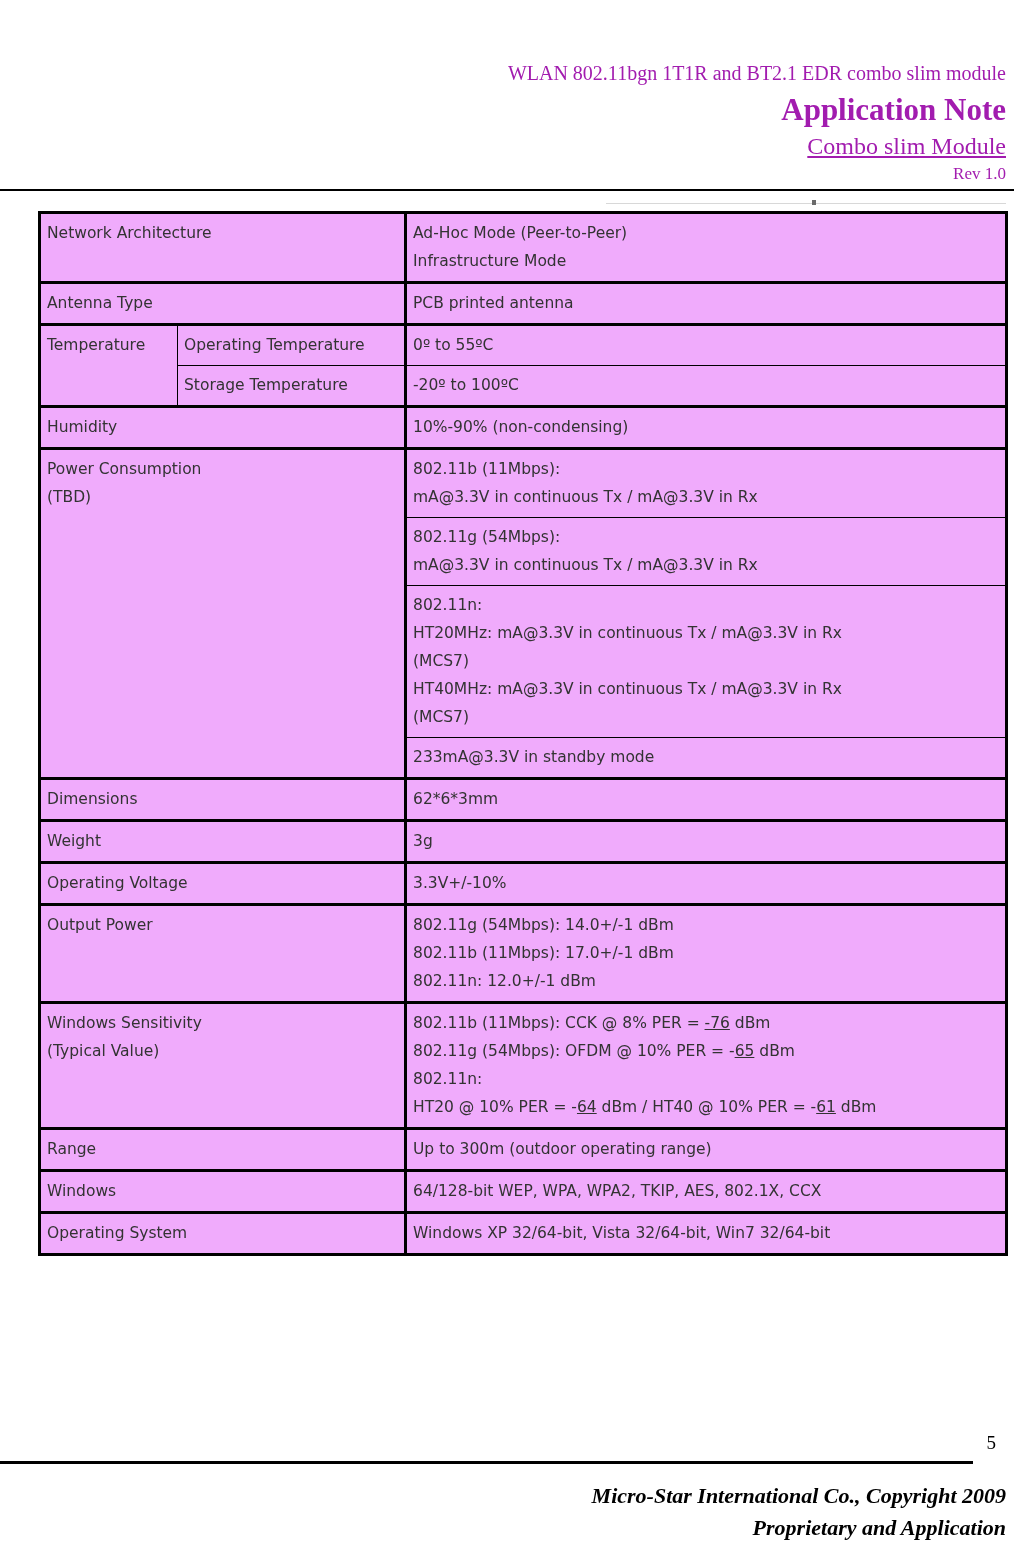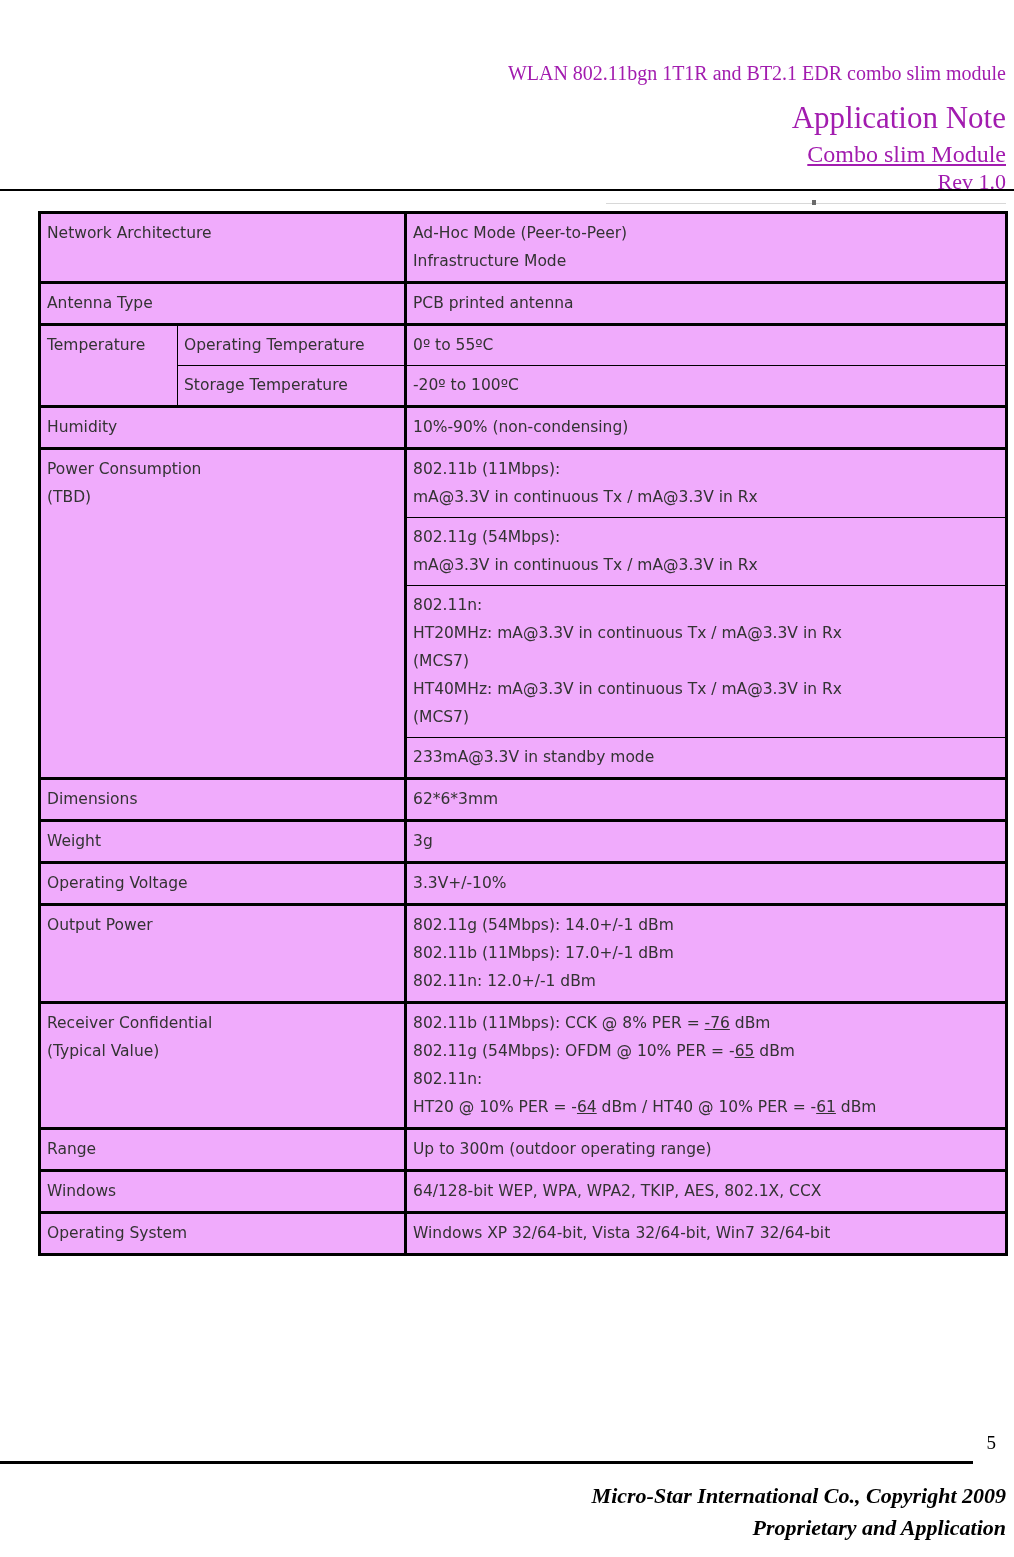--- a/index.html
+++ b/index.html
@@ -69,23 +69,23 @@
 
   .header-block {
     position: absolute;
     right: 8px;
     top: 60px;
     text-align: right;
     font-family: "Liberation Serif", serif;
     color: #a21caf;
   }
   .hdr-line1 { font-size: 20px; line-height: 26px; }
-  .hdr-line2 { font-size: 31px; font-weight: normal; line-height: 40px; margin-top: 12px; }
+  .hdr-line2 { font-size: 31px; font-weight: bold; line-height: 40px; margin-top: 4px; }
   .hdr-line3 { font-size: 24px; line-height: 32px; text-decoration: underline; }
-  .hdr-line4 { font-size: 22px; line-height: 24px; }
+  .hdr-line4 { font-size: 17px; line-height: 24px; }
 
   .header-rule {
     position: absolute;
     left: 0;
     right: 0;
     top: 189px;
     height: 2px;
     background: #000;
   }
   .ghost-rule {
@@ -310,21 +310,21 @@
         </td>
         <td class="val">
           <div>802.11g (54Mbps): 14.0+/-1 dBm</div>
           <div>802.11b (11Mbps): 17.0+/-1 dBm</div>
           <div>802.11n: 12.0+/-1 dBm</div>
         </td>
       </tr>
 
       <tr class="thick">
         <td class="lab" colspan="2">
-          <div>Receiver Confidential</div>
+          <div>Windows Sensitivity</div>
           <div>(Typical Value)</div>
         </td>
         <td class="val">
           <div><span>802.11b (11Mbps): CCK @ 8% PER = </span><span class="u">-76</span><span> dBm</span></div>
           <div><span>802.11g (54Mbps): OFDM @ 10% PER = -</span><span class="u">65</span><span> dBm</span></div>
           <div>802.11n:</div>
           <div class="nowrap"><span>HT20 @ 10% PER = -</span><span class="u">64</span><span> dBm / HT40 @ 10% PER = -</span><span class="u">61</span><span> dBm</span></div>
         </td>
       </tr>
 

